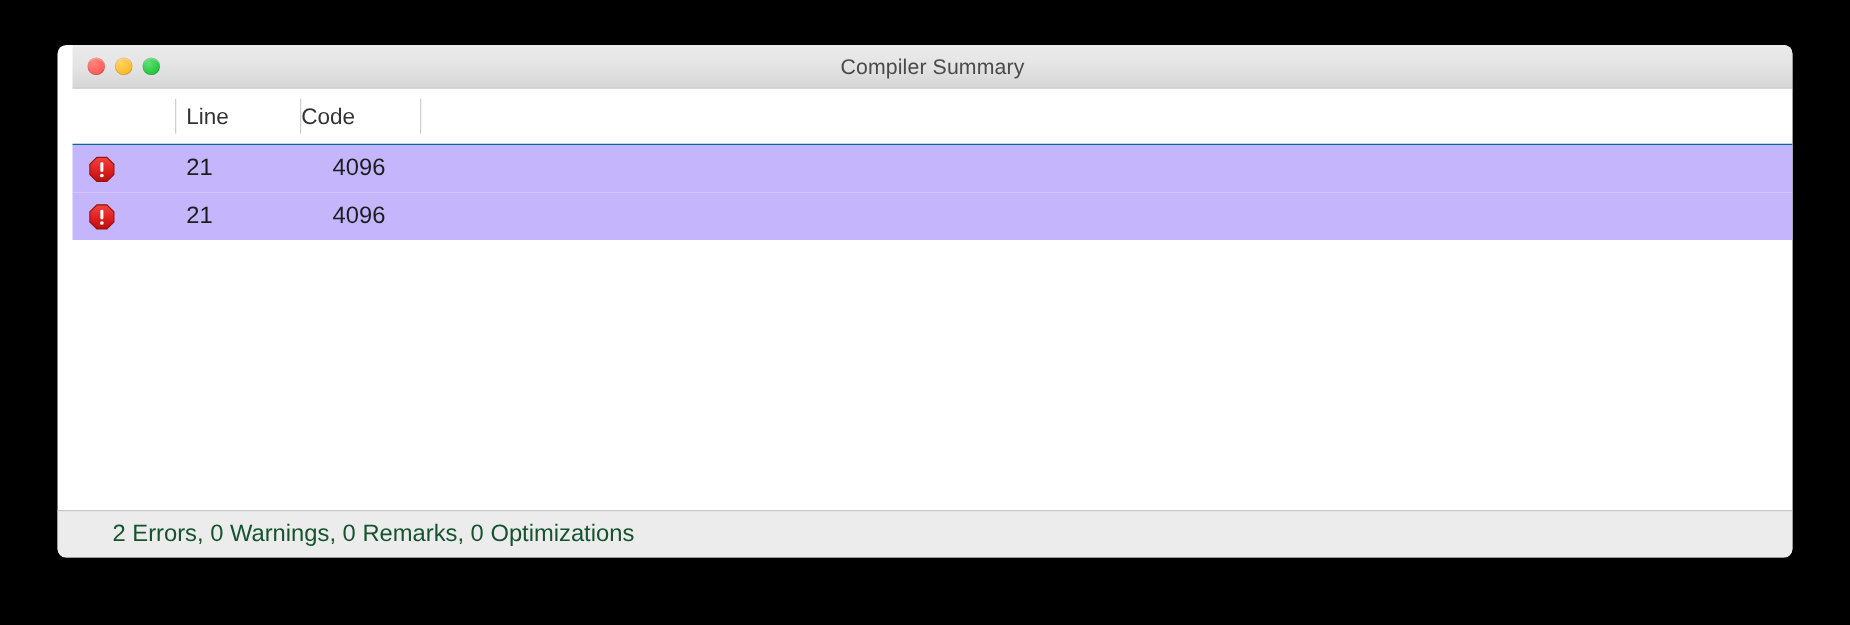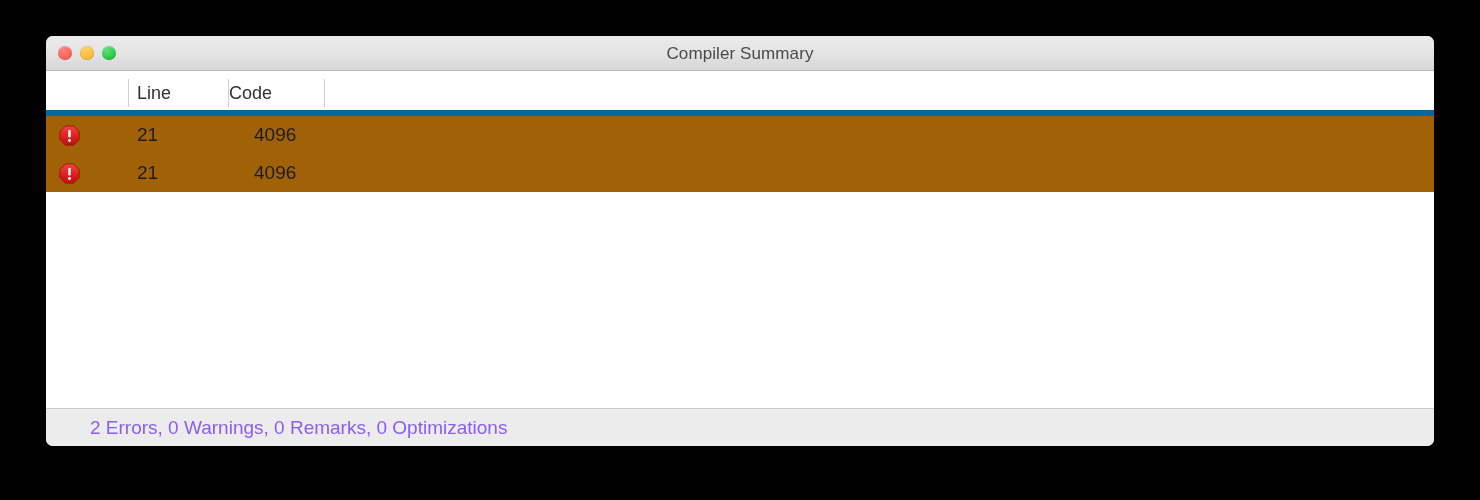--- a/index.html
+++ b/index.html
@@ -14,20 +14,21 @@
 
   
   #window {
     position:absolute;
     left:46px; top:36px;
     width:1388px; height:410px;
     background:#ffffff;
     border-radius:7px 7px 7px 7px;
     overflow:hidden;
     box-shadow:0 0 0 0.5px rgba(0,0,0,0.35);
+    padding-left:12px;
   }
 
   
   #titlebar {
     position:relative;
     height:35px;
     background:linear-gradient(to bottom,#ebebeb 0%,#e4e4e4 50%,#d6d6d6 100%);
     border-bottom:1px solid #b9b9b9;
   }
   #traffic {
@@ -62,21 +63,21 @@
     color:#4a4a4a;
     letter-spacing:0.1px;
     pointer-events:none;
   }
 
   
   #table-header {
     position:relative;
     height:45px;
     background:#ffffff;
-    border-bottom:6px solid #0369a1;
+    border-bottom:1px solid #0369a1;
   }
   .col-head {
     position:absolute;
     top:0; height:45px;
     line-height:45px;
     font-size:18px;
     color:#333333;
     white-space:nowrap;
   }
   .col-sep {
@@ -84,21 +85,21 @@
     top:8px; height:28px;
     width:1px;
     background:#cfcfcf;
   }
 
   
   #rows { position:relative; background:#ffffff; height:292px; }
   .row {
     position:relative;
     height:38px;
-    background:#a16207;
+    background:#c4b5fd;
   }
   .cell {
     position:absolute;
     top:0; height:38px;
     line-height:38px;
     font-size:19px;
     color:#1d1d1d;
     white-space:nowrap;
   }
   .cell.icon-cell {
@@ -117,21 +118,21 @@
     left:0; right:0; bottom:0;
     height:38px;
     background:#ececec;
     border-top:1px solid #c9c9c9;
   }
   #status-text {
     position:absolute;
     left:44px; top:0;
     height:38px; line-height:38px;
     font-size:19px;
-    color:#8b5cf6;
+    color:#14532d;
     white-space:nowrap;
   }
 </style>
 </head>
 <body>
 
 <div id="window">
 
   <div id="titlebar">
     <div id="traffic">

